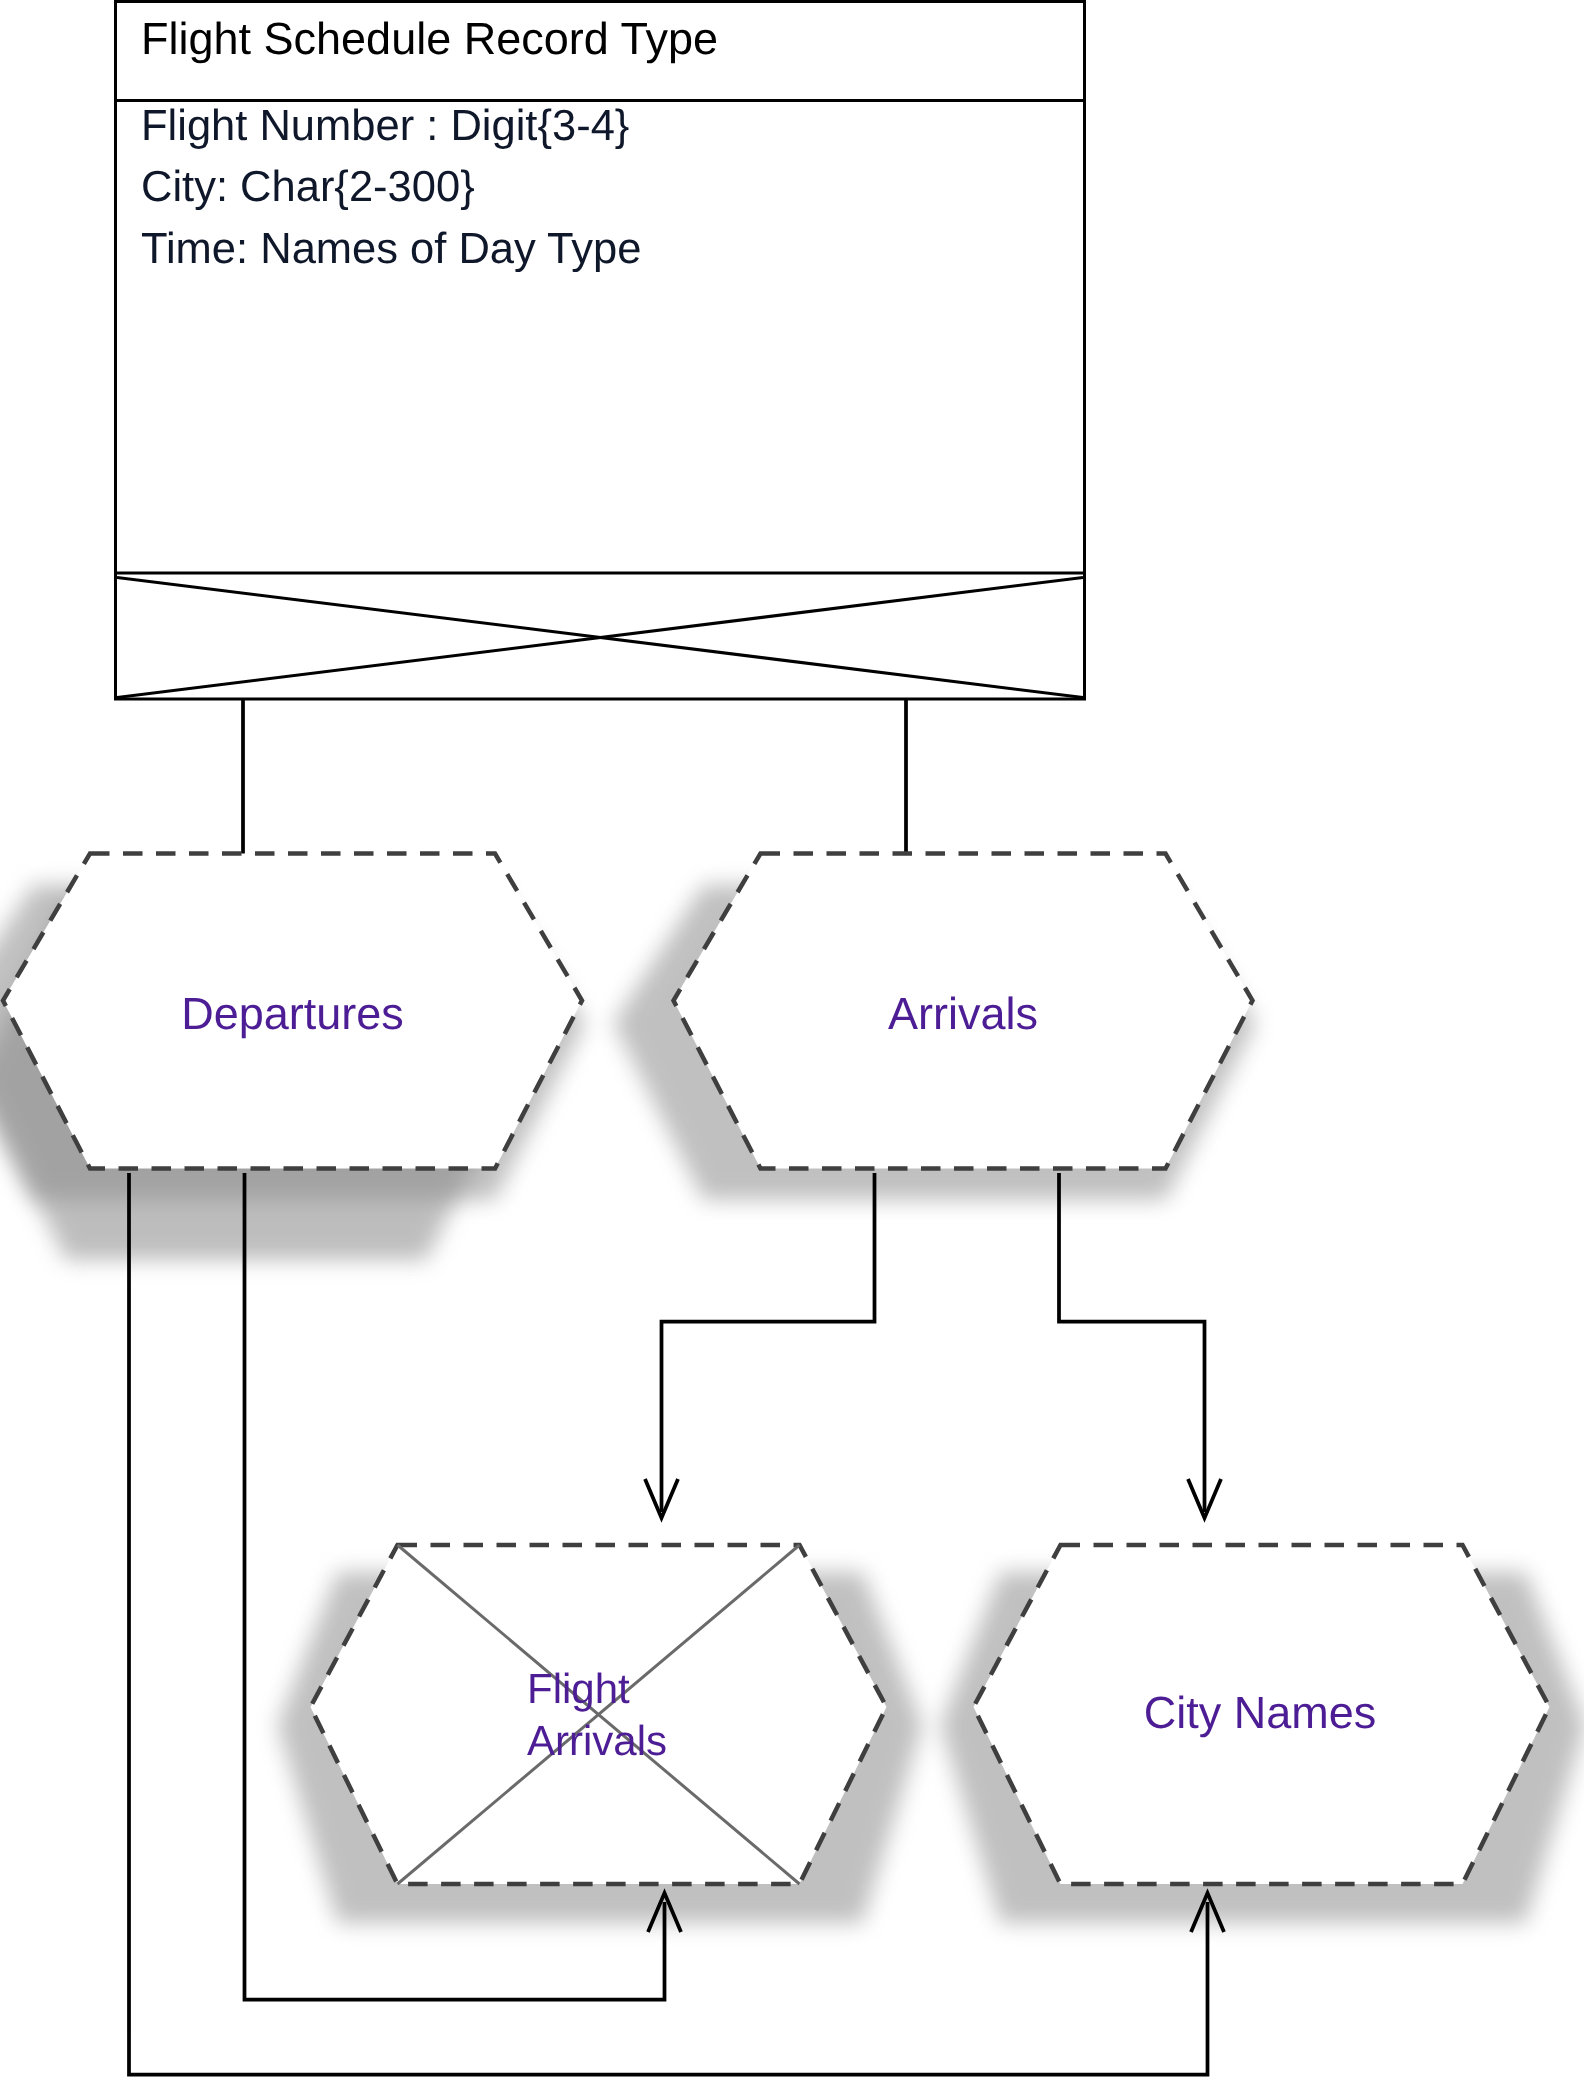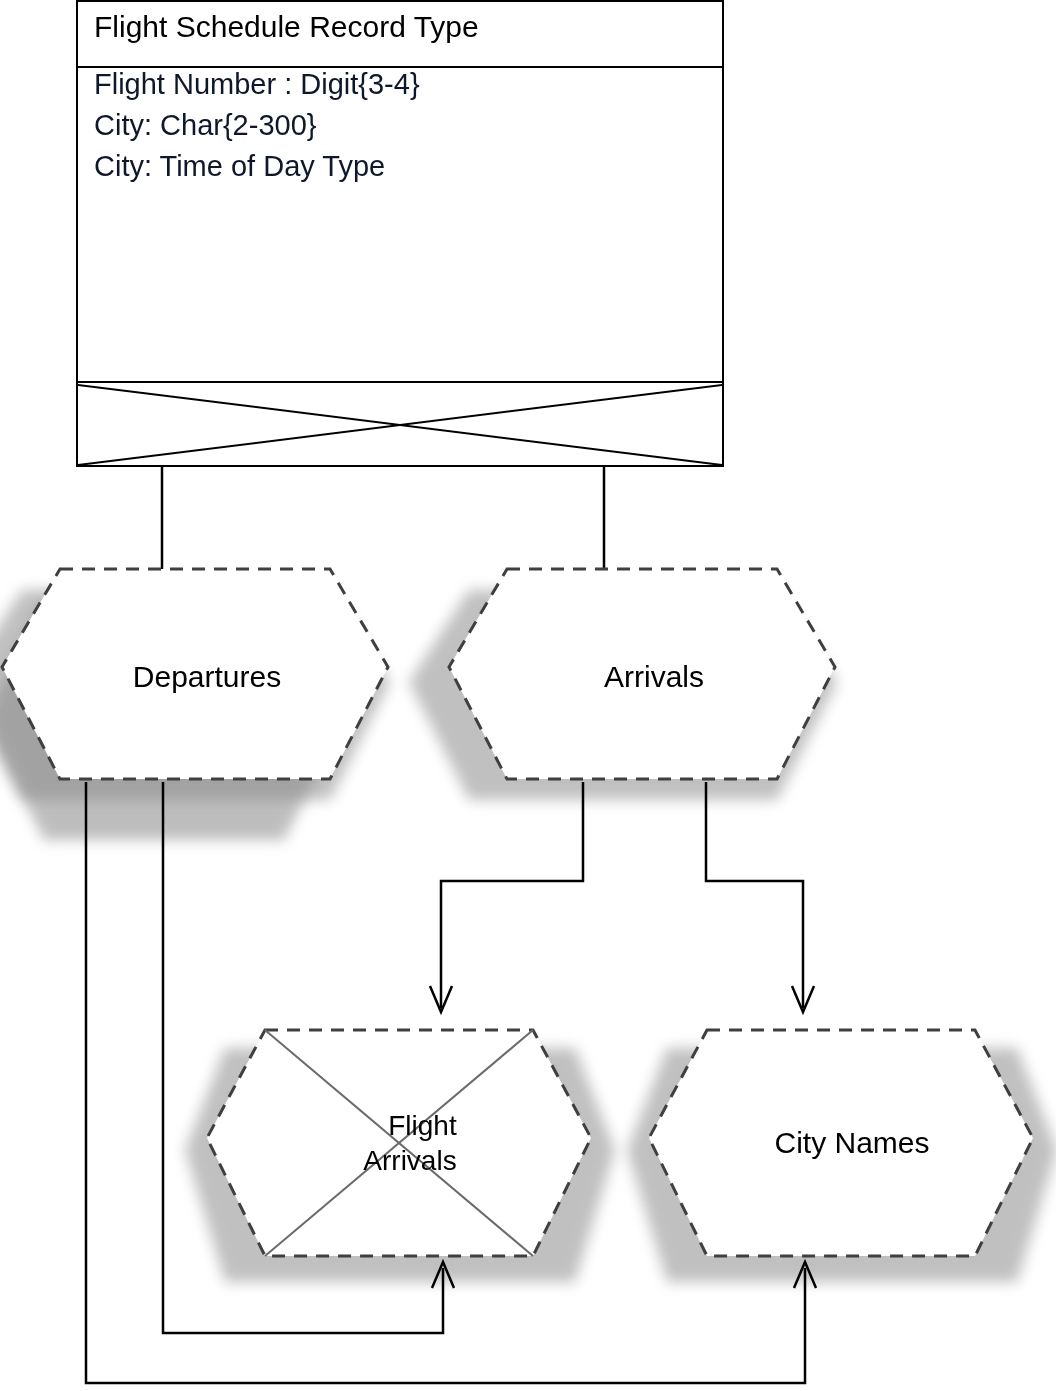--- a/index.html
+++ b/index.html
@@ -73,26 +73,25 @@
   }
   .hex .label {
     position: absolute;
     left: 0;
     top: 0;
     width: 100%;
     height: 100%;
     display: flex;
     align-items: center;
     justify-content: center;
-    text-align: right;
+    text-align: left;
     font-size: 30px;
-    color: #000000;
+    color: #4c1d95;
     line-height: 1.25;
     pointer-events: none;
-    margin-left: 12px;
   }
   .hex-departures { left: 0px;   top: 557px; width: 390px; height: 240px; }
   .hex-arrivals   { left: 447px; top: 557px; width: 390px; height: 240px; }
   .hex-flightnum  { left: 203px; top: 1018px; width: 390px; height: 250px; }
   .hex-citynames  { left: 645px; top: 1018px; width: 390px; height: 250px; }
 
   .hex-flightnum .label { font-size: 28px; }
   
   .conn {
     position: absolute;
@@ -123,21 +122,21 @@
       <polygon points="225,1048 575,1048 615,1150 575,1282 225,1282 185,1150"></polygon>
       <polygon points="667,1048 1017,1048 1057,1150 1017,1282 667,1282 627,1150"></polygon>
     </g>
   </svg>
 
   <div class="record-box">
     <div class="record-title">Flight Schedule Record Type</div>
     <div class="record-attrs">
       <div>Flight Number : Digit{3-4}</div>
       <div>City: Char{2-300}</div>
-      <div>City: Time of Day Type</div>
+      <div>Time: Names of Day Type</div>
     </div>
     <div class="record-footer">
       <div class="topline"></div>
       <svg width="644" height="86" viewBox="0 0 644 86" style="position:absolute;left:0;top:0;">
         <line x1="0" y1="4" x2="644" y2="84" stroke="#000000" stroke-width="2"></line>
         <line x1="0" y1="84" x2="644" y2="4" stroke="#000000" stroke-width="2"></line>
       </svg>
     </div>
   </div>
 

